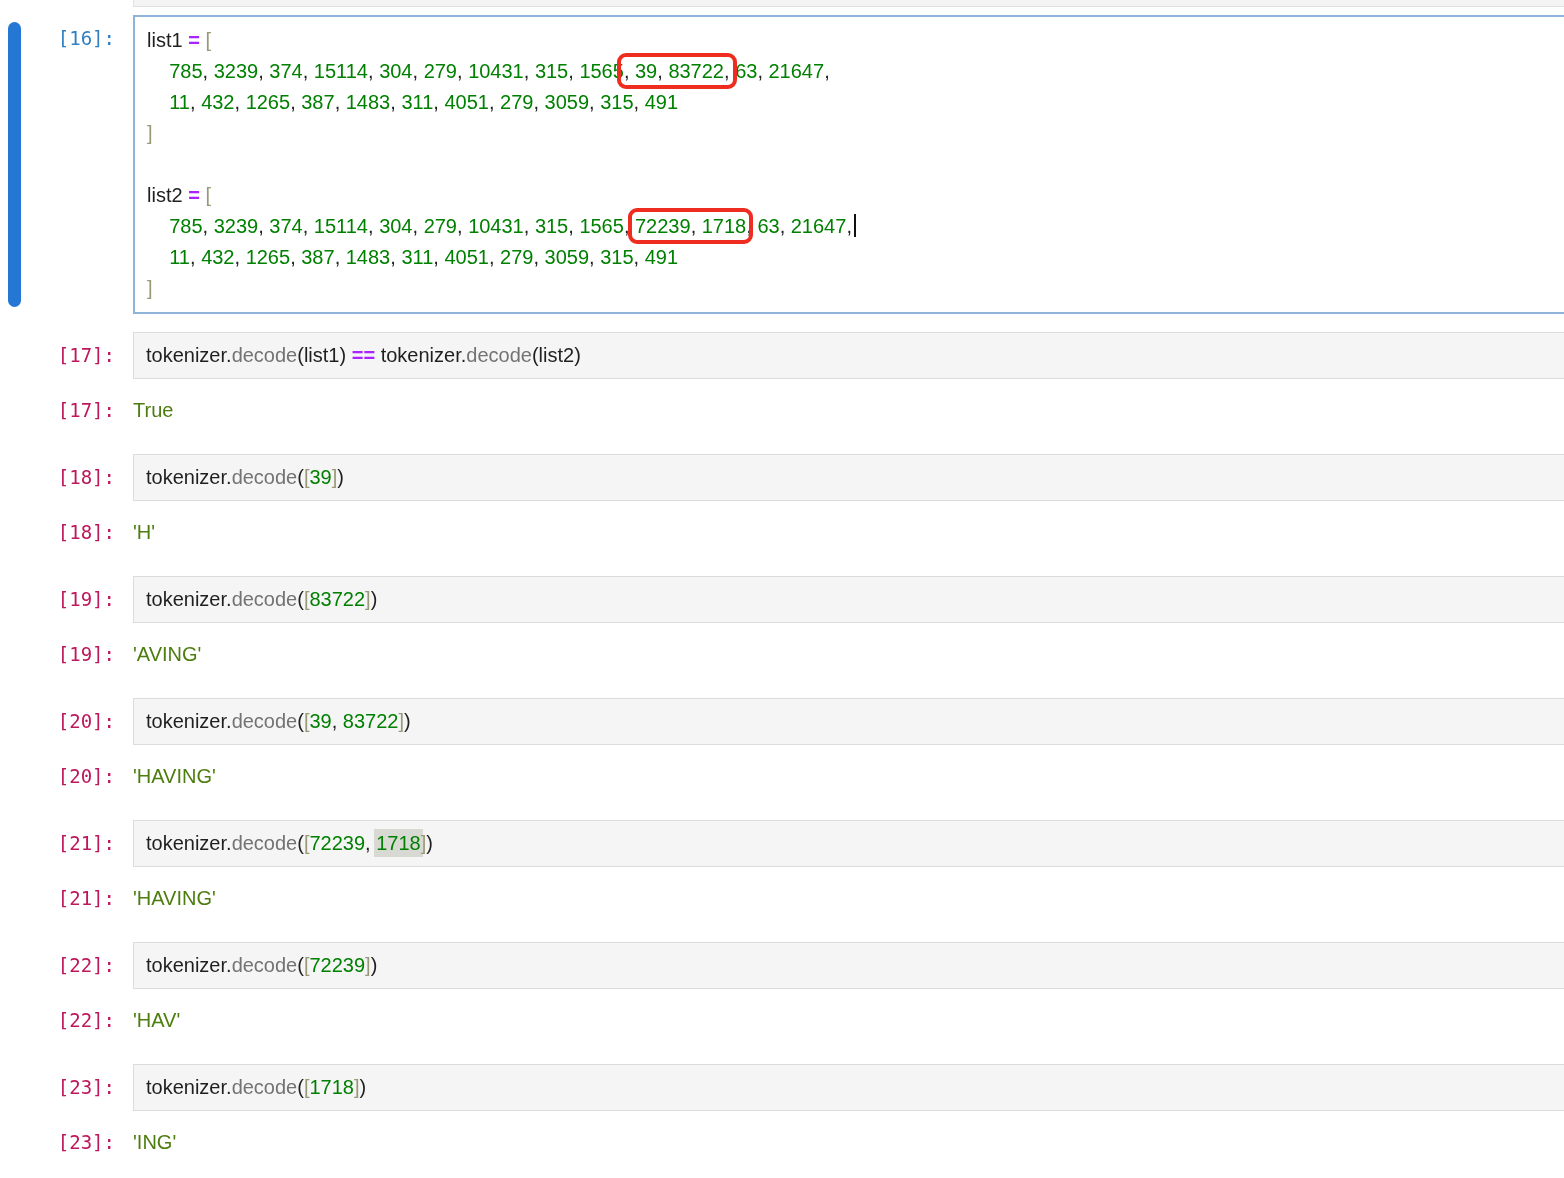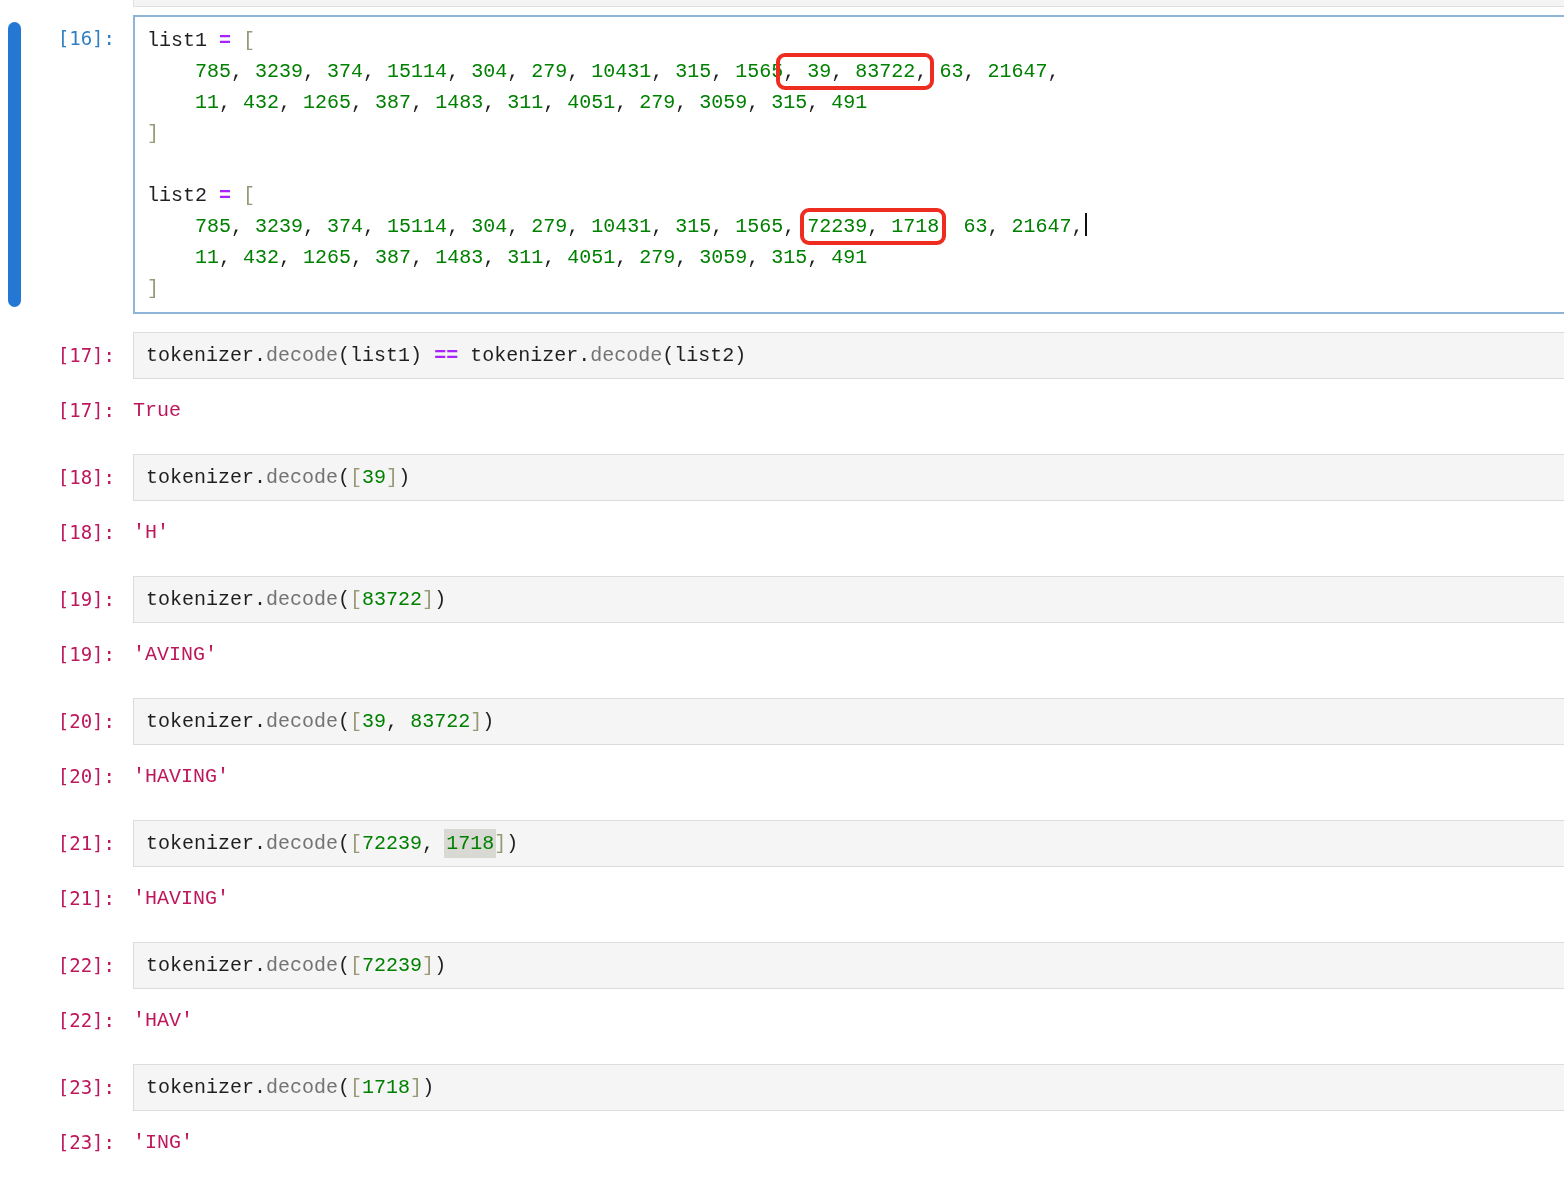--- a/index.html
+++ b/index.html
@@ -74,29 +74,29 @@
     border: 1px solid #dcdcdc;
     padding: 7px 8px 7px 12px;
   }
   .editor.active {
     background: #ffffff;
     border: 2px solid #90b3da;
     padding: 8px 8px 8px 12px;
   }
   pre.code, pre.output-text {
     margin: 0;
-    font-family: Liberation Mono, monospace;
+    font-family: Liberation Sans, sans-serif;
     font-size: 20px;
     line-height: 31px;
     white-space: pre;
   }
   .cm-line { min-height: 31px; white-space: pre; }
   .output-row { margin: 16px 0 28px 0; }
   .output-row .prompt { padding-top: 0; }
-  pre.output-text { color: #be185d; }
+  pre.output-text { color: #4d7c0f; }
   .gap16 { height: 18px; }
   
   .tk-t   { color: #1f1f1f; }
   .tk-v   { color: #1f1f1f; }
   .tk-n   { color: #008000; }
   .tk-o   { color: #AA22FF; font-weight: bold; }
   .tk-p   { color: #737373; }
   .tk-b   { color: #999977; }
   
   .redbox {

